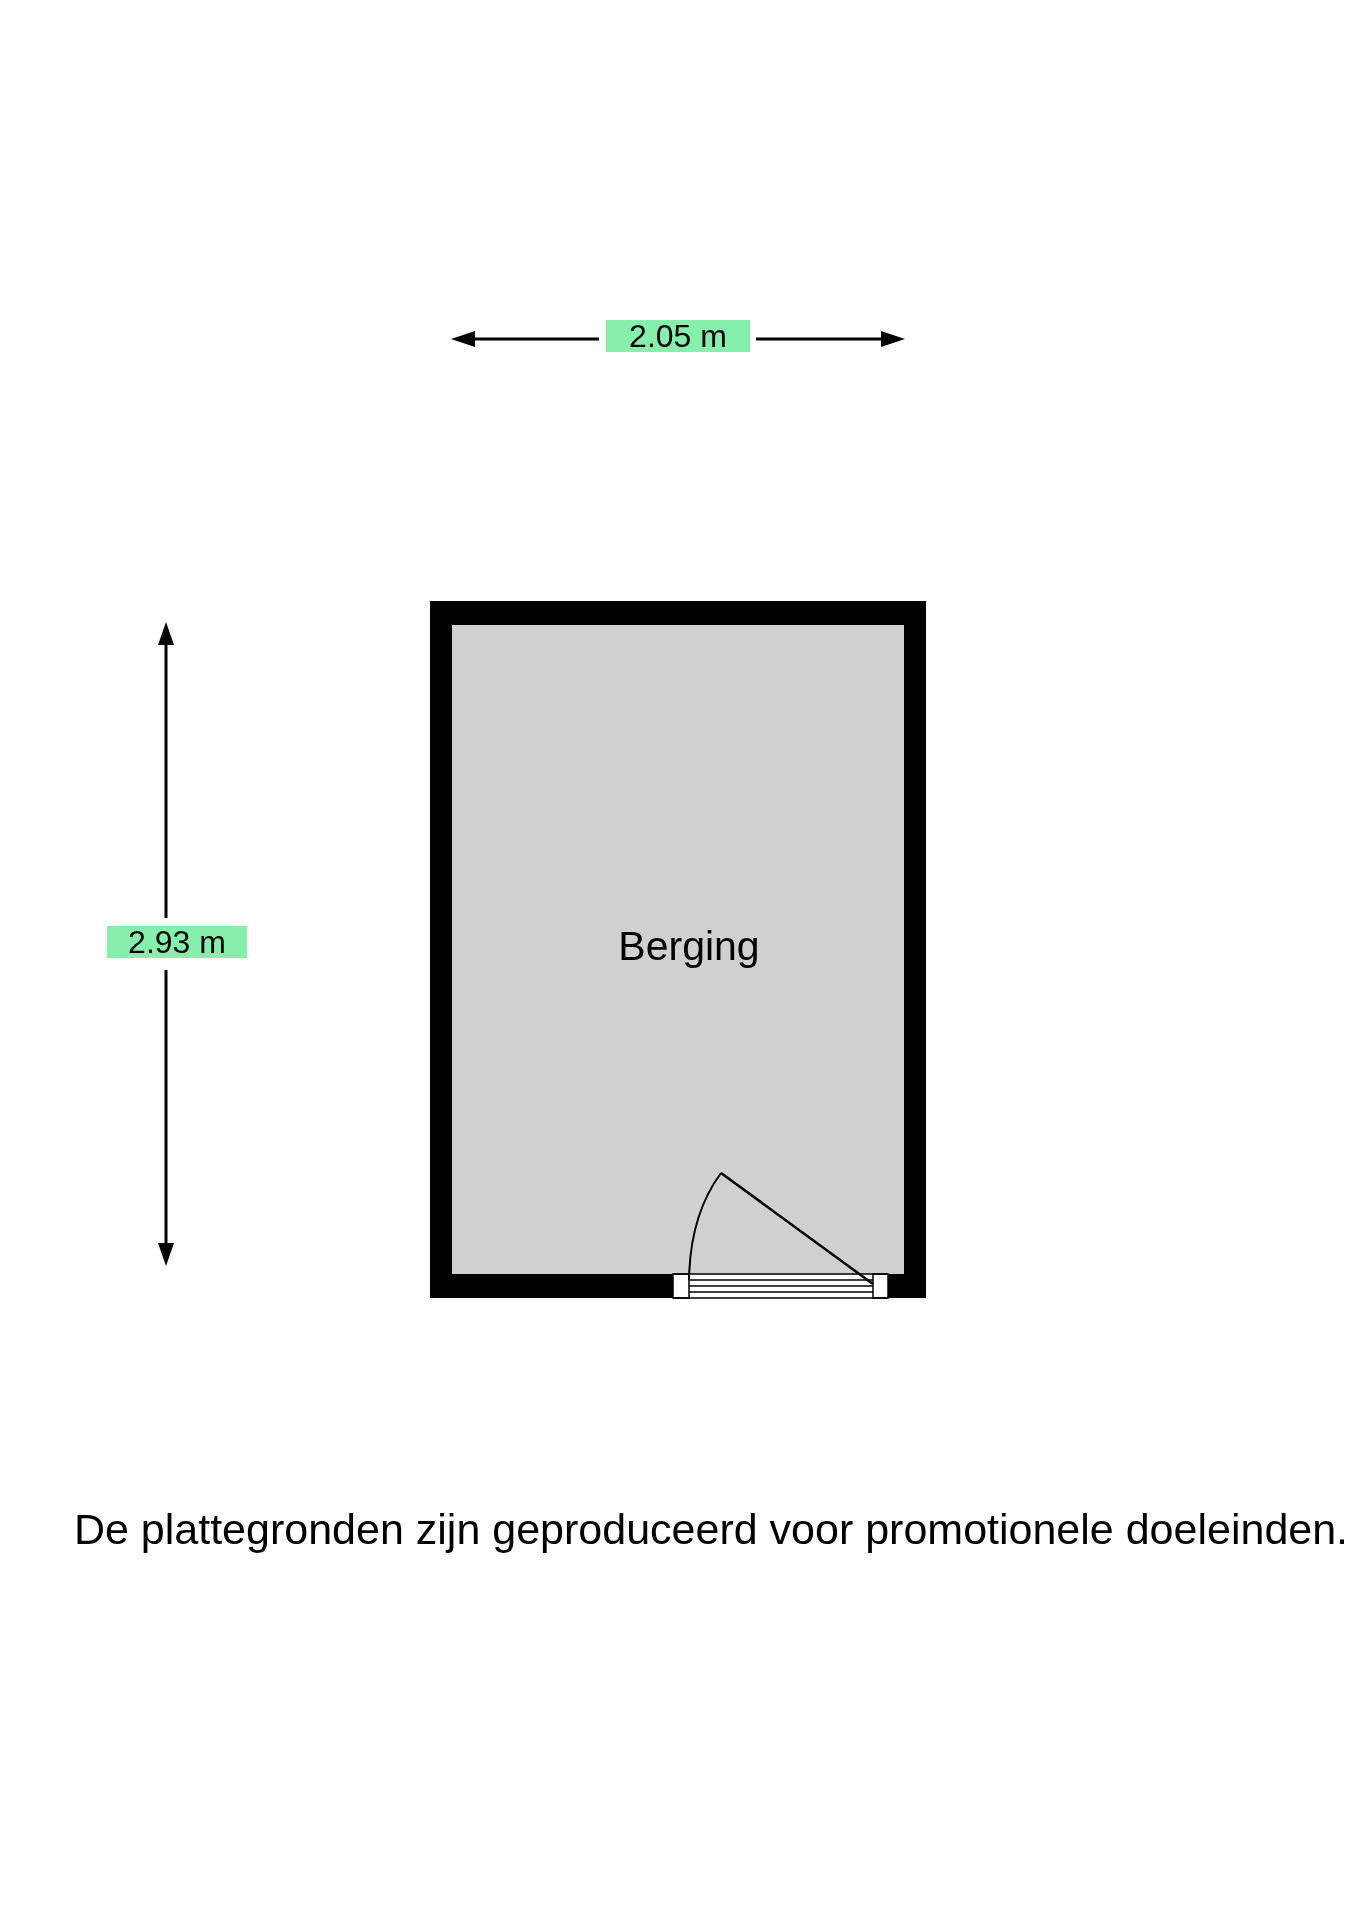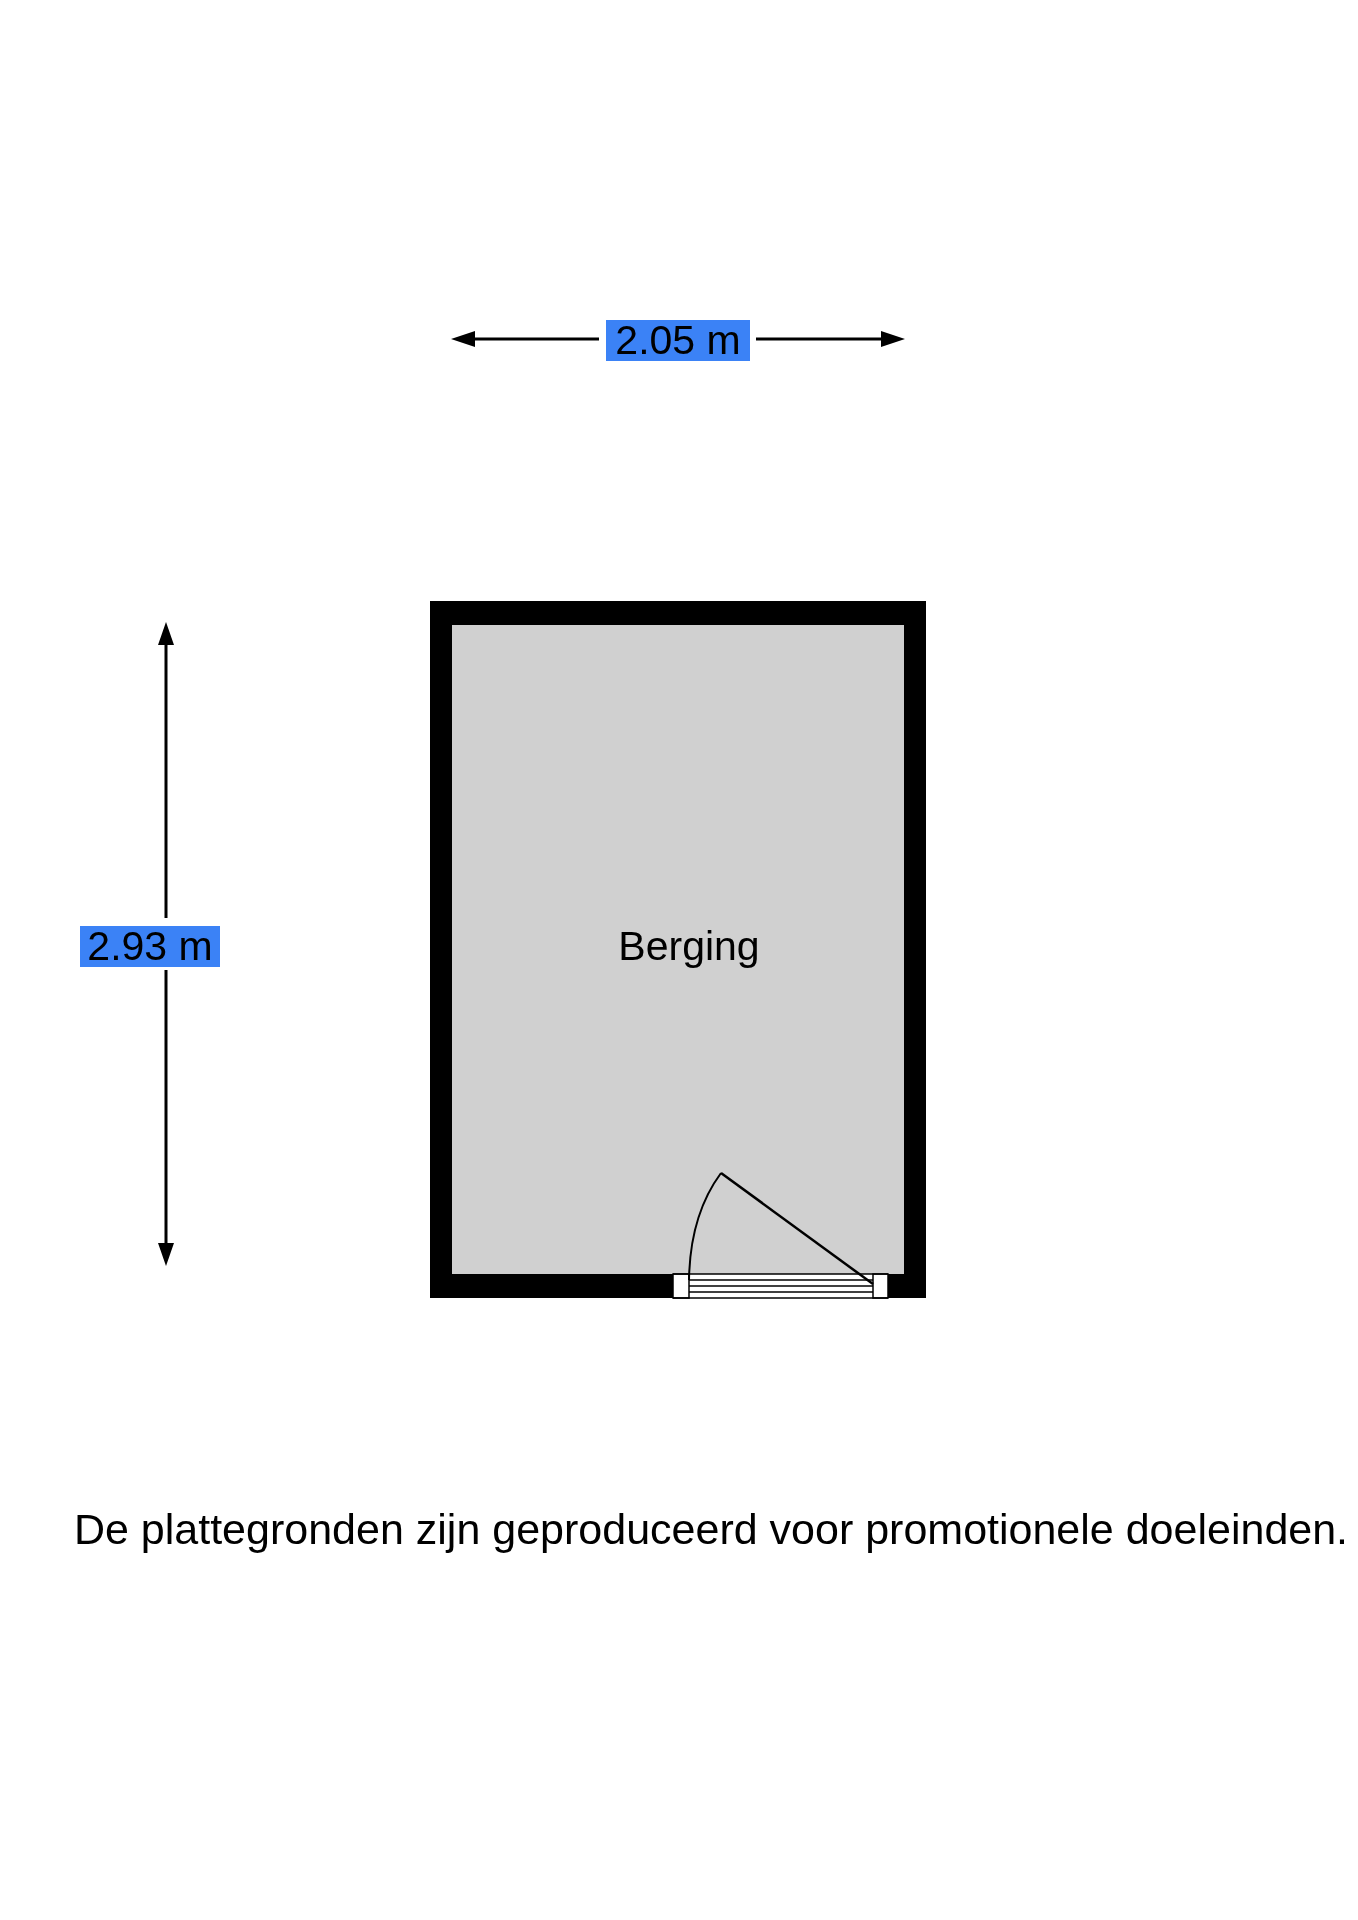--- a/index.html
+++ b/index.html
@@ -1,21 +1,21 @@
 <!DOCTYPE html>
 <html><head>
   <meta charset="utf-8">
   <style>
     html, body { margin: 0; padding: 0; background: #ffffff; }
     body { width: 1358px; height: 1920px; position: relative; overflow: hidden;
            font-family: "Liberation Sans", sans-serif; color: #000; }
     svg.plan { position: absolute; left: 0; top: 0; }
-    .dim-label { position: absolute; font-size: 41px; line-height: 1; white-space: nowrap; background: #3b82f6; }
+    .dim-label { position: absolute; font-size: 32px; line-height: 1; white-space: nowrap; background: #86efac; }
     #dim-width-label { left: 606px; top: 320px; width: 144px; text-align: center; }
-    #dim-height-label { left: 80px; top: 926px; width: 140px; text-align: center; }
+    #dim-height-label { left: 107px; top: 926px; width: 140px; text-align: center; }
     .room-label { position: absolute; left: 560px; top: 926px; width: 258px; text-align: center;
                   font-size: 41px; line-height: 1; white-space: nowrap; }
     .disclaimer { position: absolute; left: 0; top: 1505px; width: 1358px; text-align: center;
                   font-size: 43px; line-height: 49px; padding-left: 32px; }
     .disclaimer div { white-space: nowrap; }
   </style>
 </head>
 <body>
 
 <svg class="plan" width="1358" height="1920" viewBox="0 0 1358 1920">

